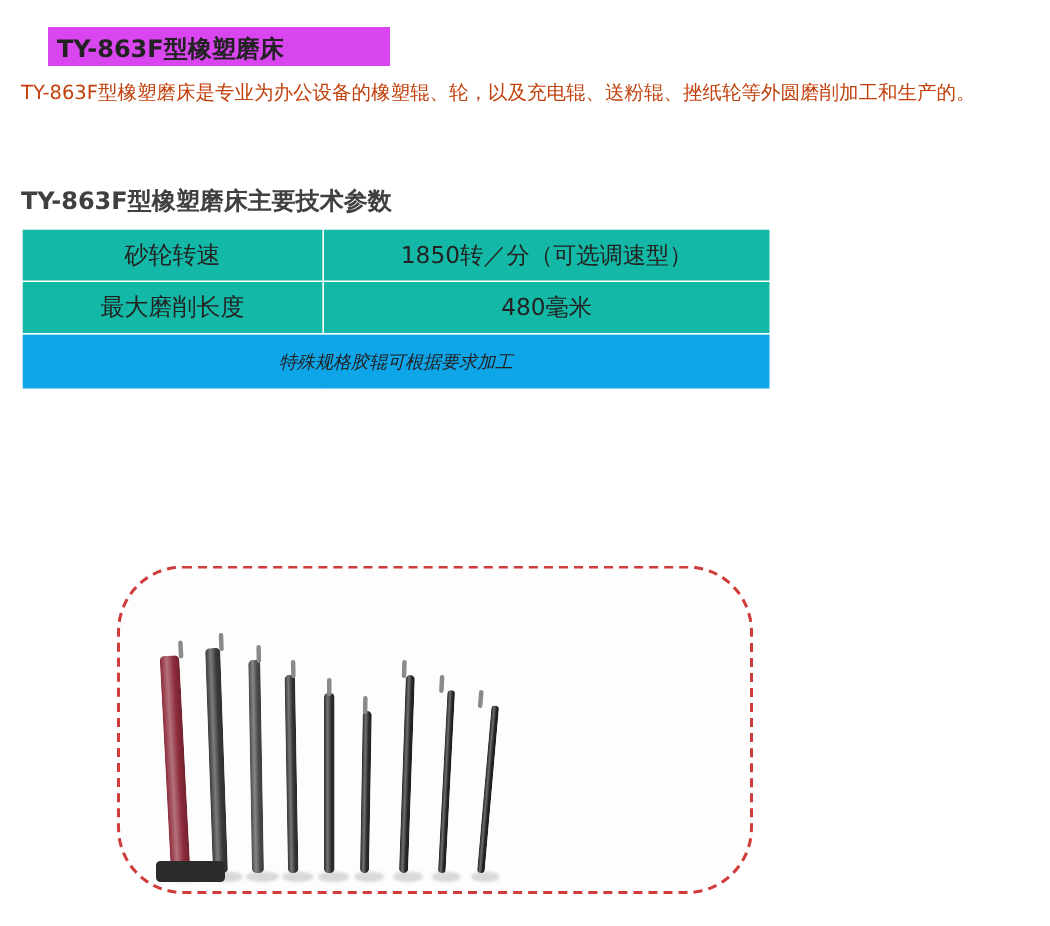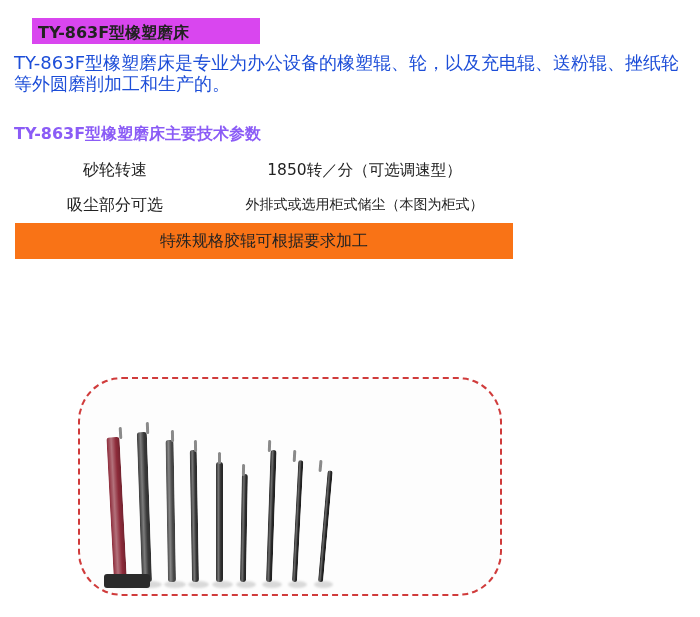--- a/index.html
+++ b/index.html
@@ -40,71 +40,72 @@
     letter-spacing: 0px;
     white-space: nowrap;
   }
 
   
   .intro {
     position: absolute;
     left: 14px;
     top: 52px;
     width: 670px;
-    font-size: 18px;
+    font-size: 13px;
     line-height: 21px;
-    color: #1d4ed8;
+    color: #c2410c;
   }
   .intro p {
     margin: 0;
   }
 
   
   .section-heading {
     position: absolute;
     left: 14px;
     top: 124px;
     font-size: 16px;
     font-weight: bold;
-    color: #8b5cf6;
+    color: #404040;
     white-space: nowrap;
   }
 
   
   .spec-table {
     position: absolute;
     left: 14px;
     top: 152px;
     width: 500px;
     border-collapse: collapse;
     background: #efece7;
   }
   .spec-table td {
     border: 1px solid #ffffff;
     height: 32px;
     font-size: 15.5px;
     color: #222222;
     text-align: center;
     vertical-align: middle;
-    background: #ffffff;
+    background: #14b8a6;
   }
   .spec-table td.label {
     width: 200px;
     font-size: 16px;
   }
   .spec-table td.value {
     width: 298px;
   }
   .spec-table td.value.small {
     font-size: 14px;
   }
   .spec-table tr.note-row td {
     height: 34px;
-    font-size: 16px;
-    background: #f97316;
+    font-size: 12px;
+    background: #0ea5e9;
+    font-style: italic;
   }
   .diam-sym {
     font-style: italic;
     font-family: "DejaVu Serif", serif;
     font-size: 14px;
     position: relative;
     top: -1px;
   }
 
   
@@ -163,22 +164,22 @@
 
   <div class="section-heading">TY-863F型橡塑磨床主要技术参数</div>
 
   <table class="spec-table">
     <tbody>
       <tr>
         <td class="label">砂轮转速</td>
         <td class="value">1850转／分（可选调速型）</td>
       </tr>
       <tr>
-        <td class="label">吸尘部分可选</td>
-        <td class="value small">外排式或选用柜式储尘（本图为柜式）</td>
+        <td class="label">最大磨削长度</td>
+        <td class="value">480毫米</td>
       </tr>
       <tr class="note-row">
         <td colspan="2">特殊规格胶辊可根据要求加工</td>
       </tr>
     </tbody>
   </table>
 
   <div class="photo-frame" id="photo-frame">
       <div class="shadow" style="left: 30px; width: 27px;"></div>
       <div class="roller" style="left: 34px; width: 13px; height: 145px; background: linear-gradient(to right, rgb(141, 43, 58) 0%, rgba(255, 255, 255, 0.333) 35%, rgb(141, 43, 58) 70%, rgba(0, 0, 0, 0.2) 100%) rgb(141, 43, 58); transform: rotate(-3deg);"></div>

